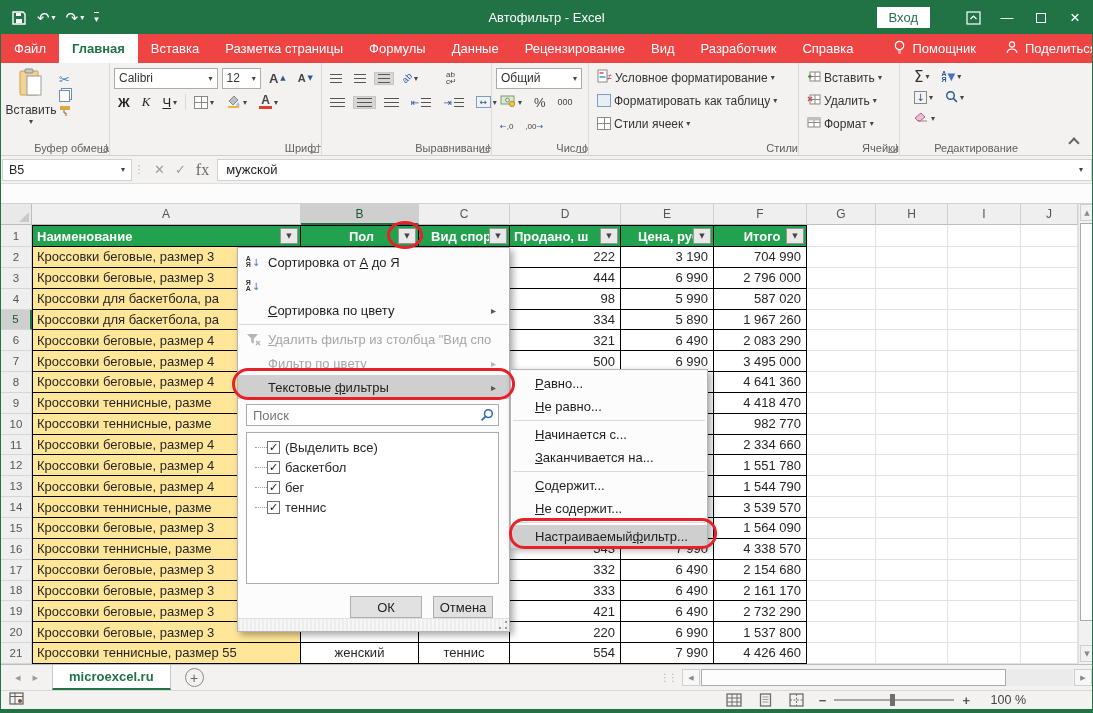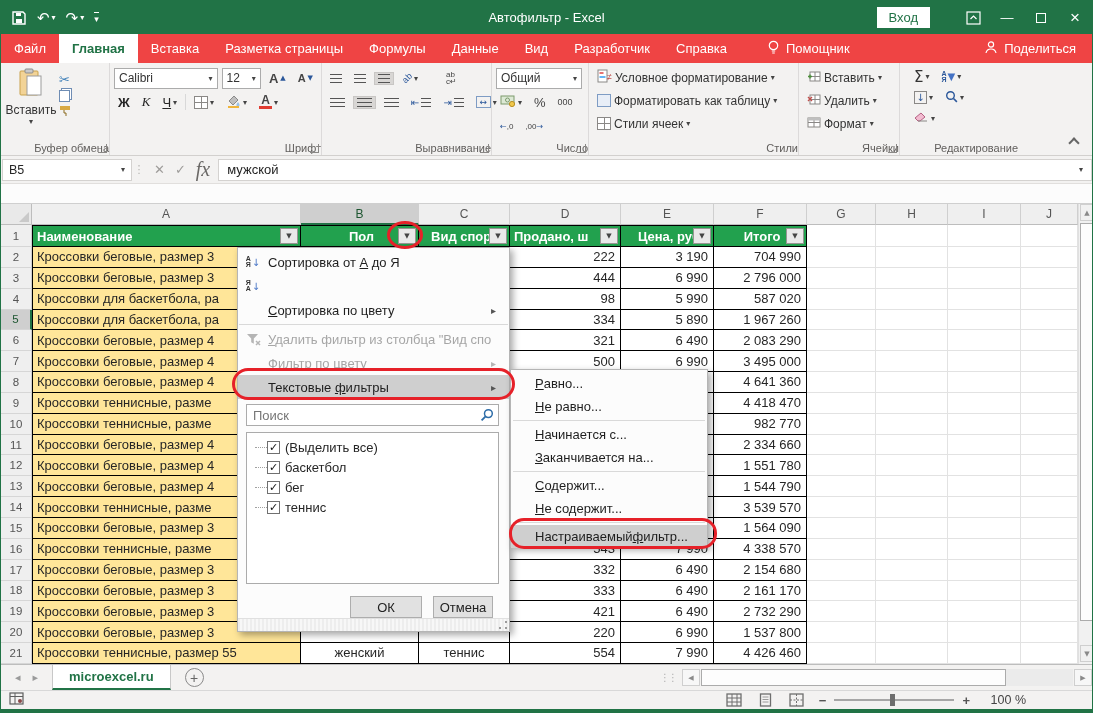--- a/index.html
+++ b/index.html
@@ -48,21 +48,21 @@
       linear-gradient(#8A8886 0 0) 0 50%/100% 1px no-repeat,#fff; }
   .sigma { font-size:15px; color:#333; font-family:"DejaVu Sans",sans-serif; }
   .fontlabel { font-weight:bold; font-size:13px; color:#444; }
   .chev-up { width:8px; height:8px; border-left:2px solid #666; border-top:2px solid #666; transform:rotate(45deg); position:absolute; right:14px; bottom:8px; cursor:pointer; }
 
   
   .fbar { position:absolute; left:0; top:155px; width:100%; height:28px; background:#F3F2F1; display:flex; align-items:center; border-bottom:1px solid #E1DFDD; }
   .namebox { width:130px; height:22px; background:#fff; border:1px solid #D4D2D0; margin-left:1px; display:flex; align-items:center; padding:0 6px; font-size:12.5px; justify-content:space-between; }
   .fsep { width:14px; text-align:center; color:#B8B6B4; font-size:11px; }
   .fbtns { display:flex; align-items:center; gap:10px; padding:0 8px; color:#9E9C9A; }
-  .fx { font-family:"Liberation Serif", serif; font-style:italic; color:#6A6866; font-size:20px; }
+  .fx { font-family:"Liberation Serif", serif; color:#6A6866; font-size:16px; }
   .finput { flex:1; height:22px; background:#fff; border:1px solid #D4D2D0; display:flex; align-items:center; padding:0 8px; font-size:13px; color:#222; }
   .pregrid { position:absolute; left:0; top:183px; width:100%; height:20px; background:#FCFCFC; border-bottom:1px solid #CFCFCF; }
 
   
   .grid { position:absolute; left:0; top:203px; width:1077px; }
   .chrow { display:flex; height:21px; }
   .corner { width:31px; background:#E9E9E9; border-right:1px solid #BDBDBD; border-bottom:1px solid #BDBDBD; position:relative; }
   .corner:after{ content:""; position:absolute; right:2px; bottom:2px; border-left:10px solid transparent; border-bottom:10px solid #C9C9C9; }
   .chcell { background:#EFEFEF; border-right:1px solid #CFCFCF; border-bottom:1px solid #BDBDBD; color:#555; font-size:12px; display:flex; align-items:center; justify-content:center; }
   .chcell.selcol { background:#CFCFCF; border-bottom:2px solid #217346; color:#1E5631; }
@@ -189,20 +189,21 @@
   </div>
 
   <div class="tabbar">
     <div id="tabs" style="display:flex;align-items:stretch;">
         <div class="tab">Файл</div>
         <div class="tab active">Главная</div>
         <div class="tab">Вставка</div>
         <div class="tab">Разметка страницы</div>
         <div class="tab">Формулы</div>
         <div class="tab">Данные</div>
+        <div class="tab">Рецензирование</div>
         <div class="tab">Вид</div>
         <div class="tab">Разработчик</div>
         <div class="tab">Справка</div>
       </div>
     <div class="assist">
       <span>
         <svg width="13" height="15" viewBox="0 0 13 15">
             <circle cx="6.5" cy="5.5" r="4.2" fill="none" stroke="#fff" stroke-width="1.2"></circle>
             <path d="M4.8 11h3.4M5.2 13h2.6" stroke="#fff" stroke-width="1.2"></path>
           </svg>

